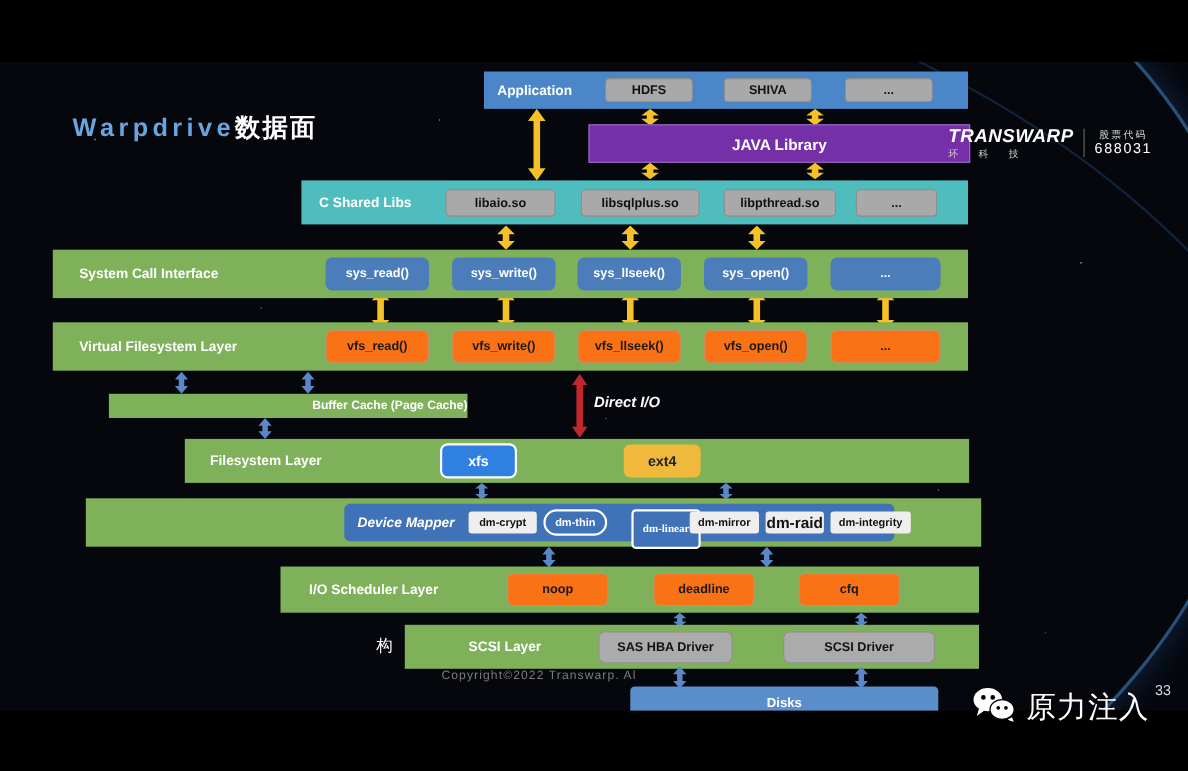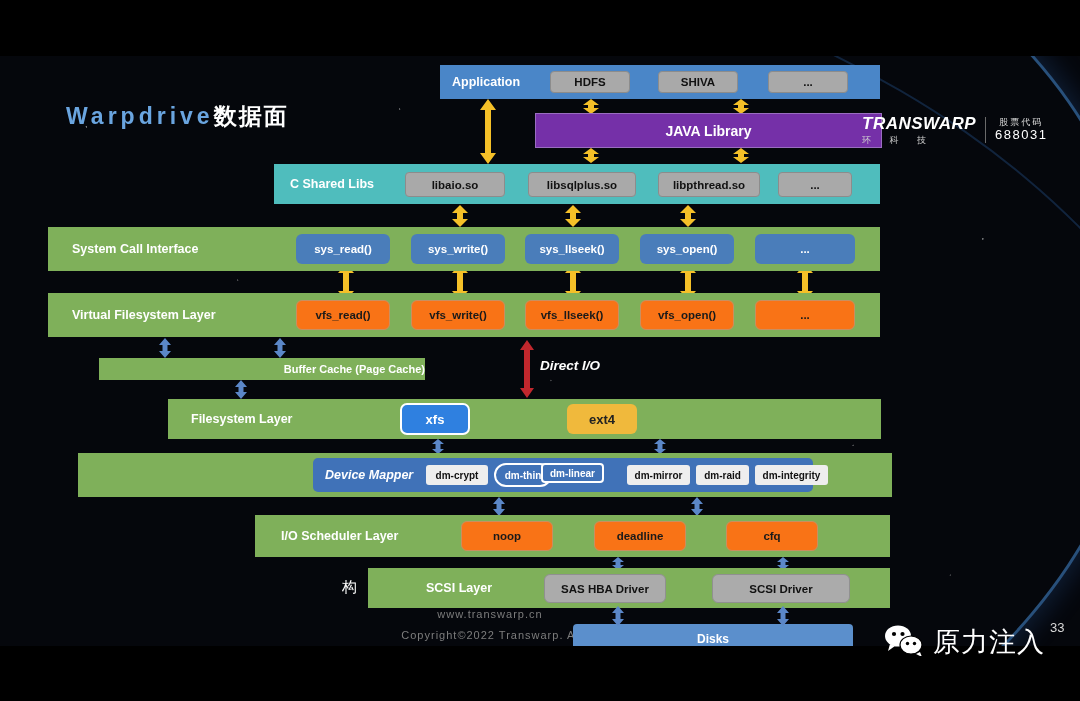--- a/index.html
+++ b/index.html
@@ -338,23 +338,23 @@
     <div class="chip" style="position:absolute; left:399px; top:5px; width:70px; height:30px; background:#f0b93c; color:#222; border-radius:6px; font-size:13px;">ext4</div>
   </div>
 
   <div class="layer" style="left:78px; top:453px; width:814px; height:44px; background:#7fb05a;justify-content:center;">
     <div class="layer-label" style="margin-left:24px;">Generic Block Layer</div>
 
     <div style="position:absolute; left:235px; top:5px; width:500px; height:34px; background:#4072b8; border-radius:5px; display:flex; align-items:center;">
       <div style="color:#fff; font-weight:bold; font-size:12.5px; margin-left:12px; white-space:nowrap;font-style:italic;">Device Mapper</div>
       <div class="chip" style="position:absolute; left:113px; top:7px; width:62px; height:20px; background:#eeeeee; color:#111; border-radius:3px; font-size:10px;">dm-crypt</div>
       <div class="chip" style="position:absolute; left:181px; top:5px; width:58px; height:24px; background:#4072b8; color:#fff; border:2px solid #ffffff; border-radius:12px; font-size:10px;">dm-thin</div>
-      <div class="chip" style="position:absolute; left:228px; top:5px; width:63px; height:20px; background:#4072b8; color:#fff; border:2px solid #ffffff; border-radius:4px; font-size:10px;">dm-linear</div>
+      <div class="chip" style="position:absolute; left:261px; top:5px; width:63px; height:36px; background:#4072b8; color:#fff; border:2px solid #ffffff; border-radius:4px; font-size:10px;font-family:Liberation Serif, serif;">dm-linear</div>
       <div class="chip" style="position:absolute; left:314px; top:7px; width:63px; height:20px; background:#eeeeee; color:#111; border-radius:3px; font-size:10px;">dm-mirror</div>
-      <div class="chip" style="position:absolute; left:383px; top:7px; width:53px; height:20px; background:#eeeeee; color:#111; border-radius:3px; font-size:10px;">dm-raid</div>
+      <div class="chip" style="position:absolute; left:383px; top:7px; width:53px; height:20px; background:#eeeeee; color:#111; border-radius:3px; font-size:14px;">dm-raid</div>
       <div class="chip" style="position:absolute; left:442px; top:7px; width:73px; height:20px; background:#eeeeee; color:#111; border-radius:3px; font-size:10px;">dm-integrity</div>
     </div>
   </div>
 
   <div class="layer" style="left:255px; top:515px; width:635px; height:42px; background:#7fb05a;">
     <div class="layer-label" style="margin-left:26px;">I/O Scheduler Layer</div>
     <div class="chip chip-peach" style="position:absolute; left:206px; top:6px; width:92px; height:30px;">noop</div>
     <div class="chip chip-peach" style="position:absolute; left:339px; top:6px; width:92px; height:30px;">deadline</div>
     <div class="chip chip-peach" style="position:absolute; left:471px; top:6px; width:92px; height:30px;">cfq</div>
   </div>
@@ -504,21 +504,20 @@
       <polygon points="7,0 13,7 9.5,7 9.5,13 13,13 7,20 1,13 4.5,13 4.5,7 1,7" fill="#5b87c8"></polygon>
     </svg>
   </div>
   <div class="arrow" style="left:776px; top:606px; z-index:11;">
     <svg width="14" height="20" viewBox="0 0 14 20">
       <polygon points="7,0 13,7 9.5,7 9.5,13 13,13 7,20 1,13 4.5,13 4.5,7 1,7" fill="#5b87c8"></polygon>
     </svg>
   </div>
 
   <div id="footer" style="left:300px; top:604px; width:380px;">
-    <div>www.transwarp.cn</div>
     <div>Copyright©2022 Transwarp. Al</div>
   </div>
 
   <div class="letterbox top"></div>
   <div class="letterbox bottom"></div>
 
   <div id="watermark">
     <span>
       <svg width="42" height="32" viewBox="0 0 42 32">
         <ellipse cx="14" cy="12" rx="13" ry="10.5" fill="#ffffff"></ellipse>

